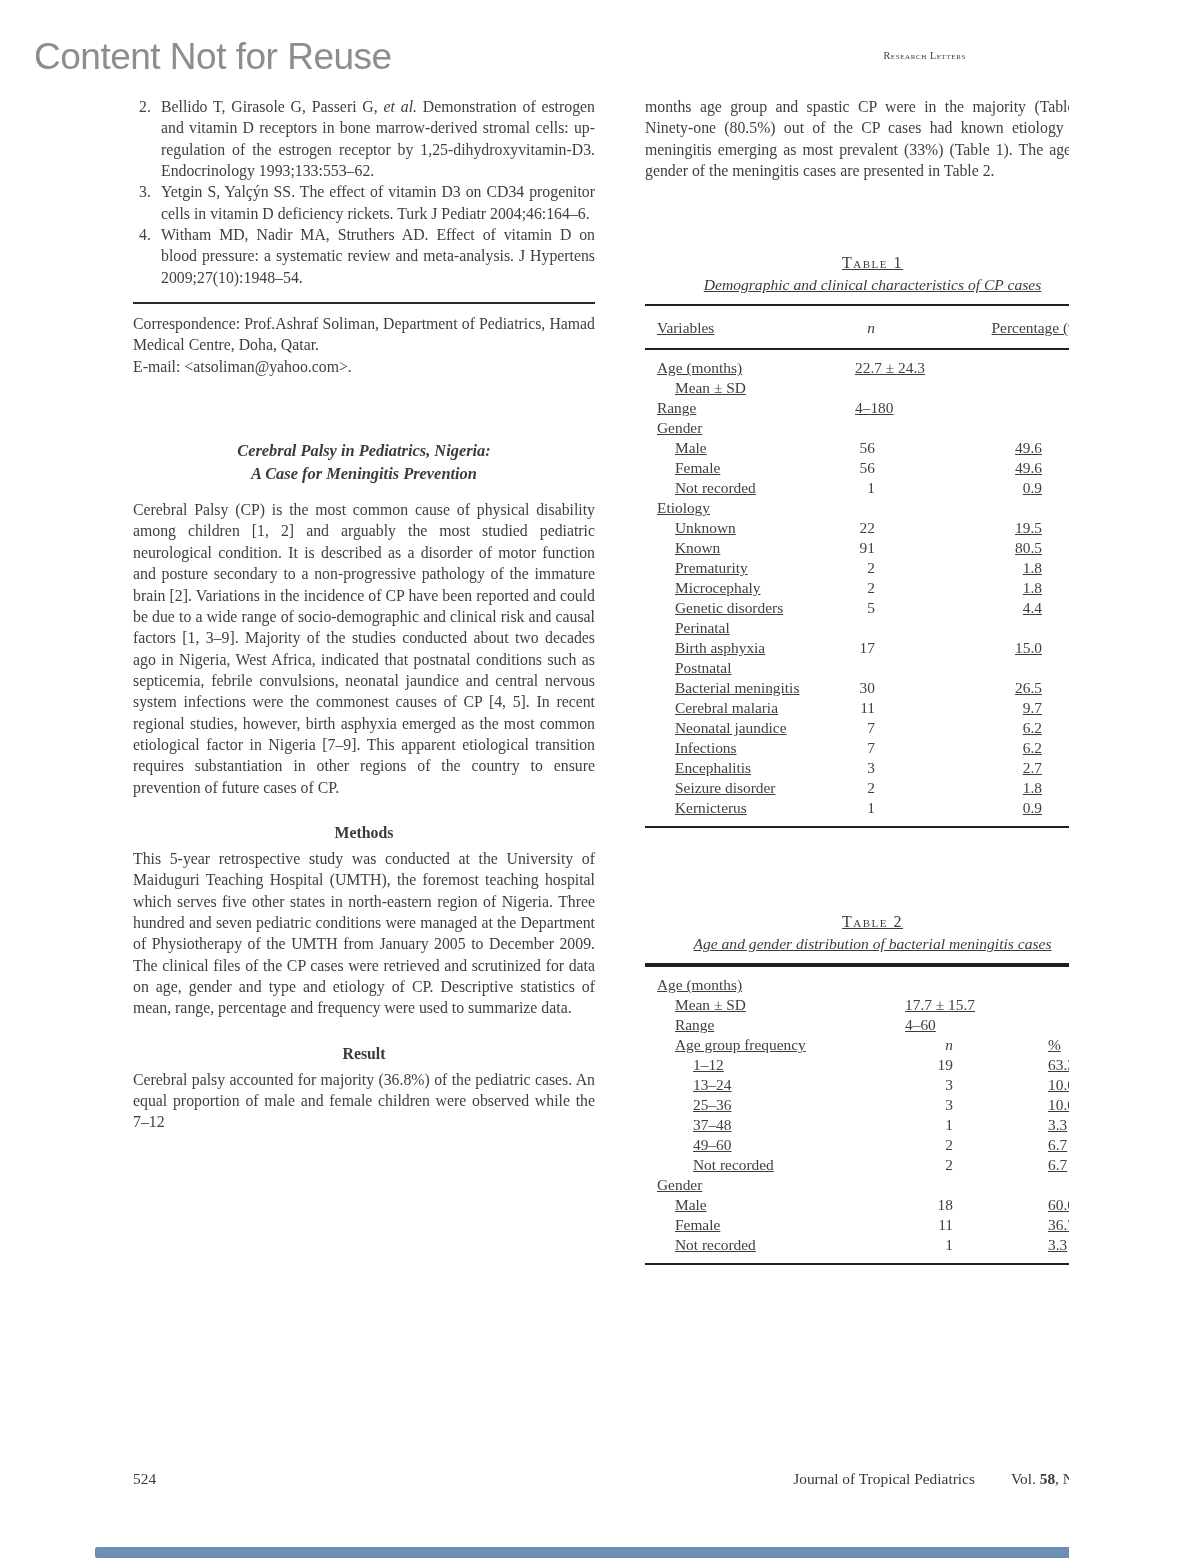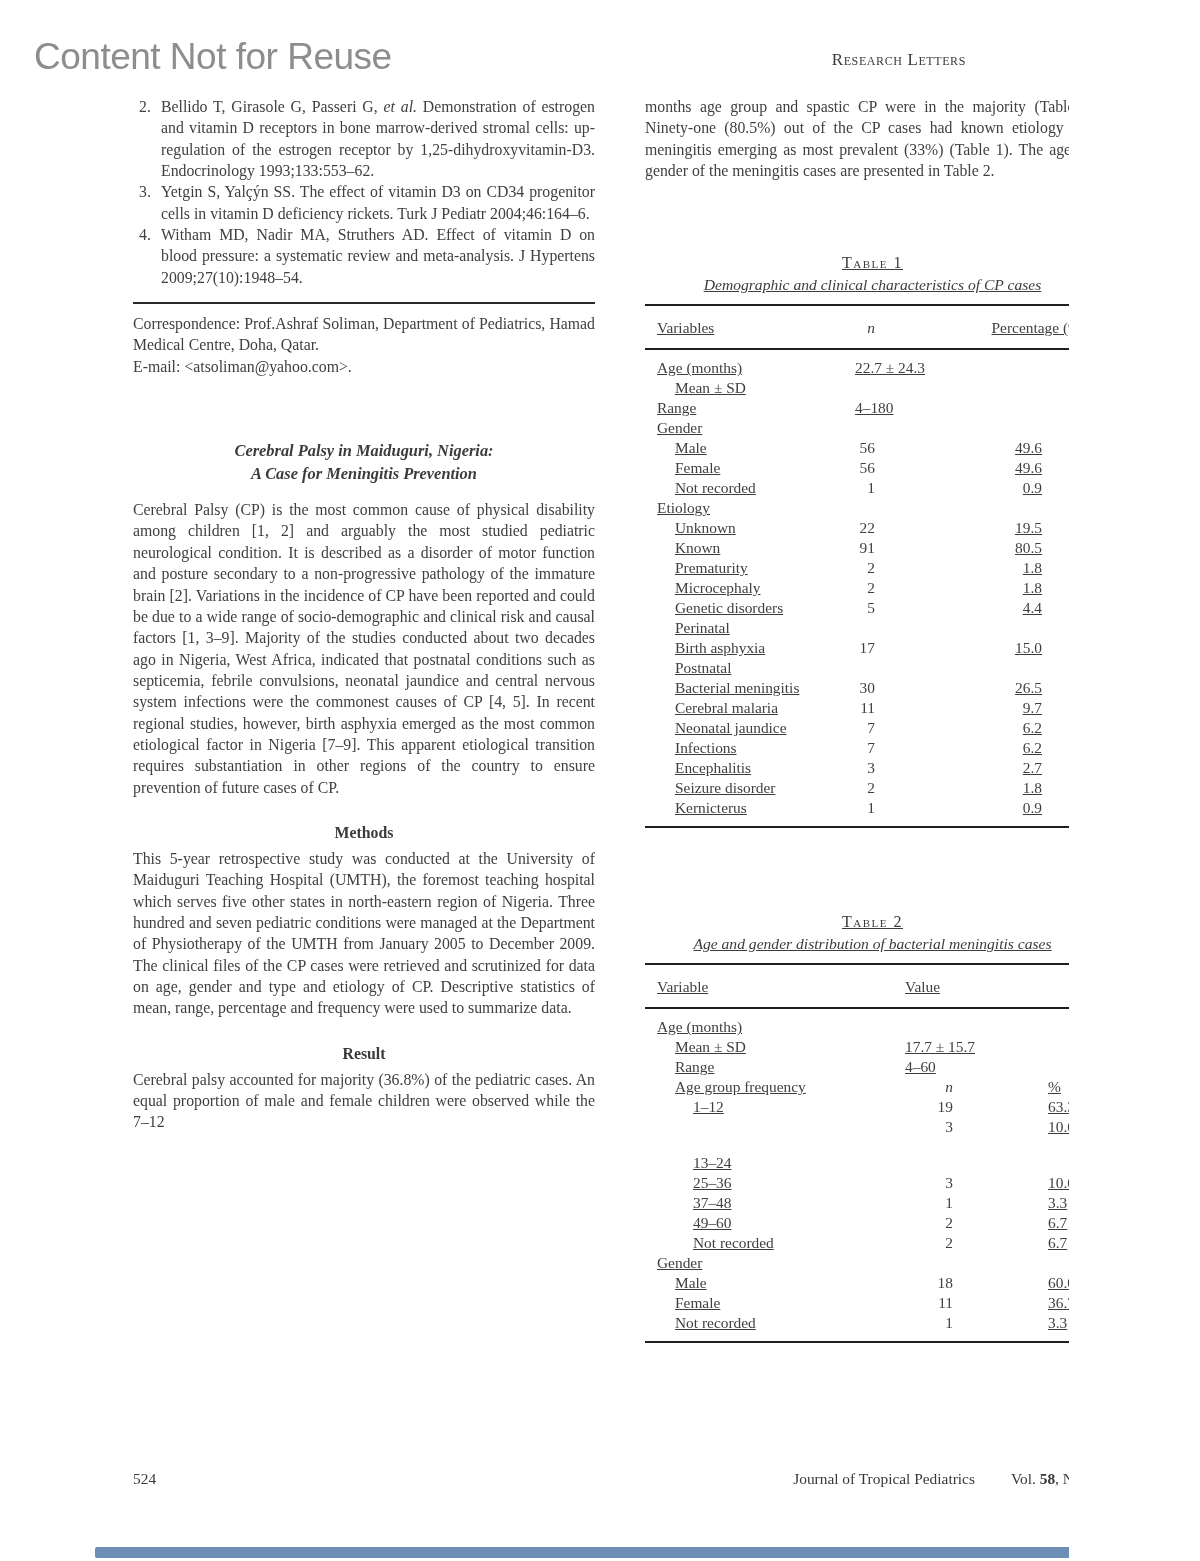--- a/index.html
+++ b/index.html
@@ -13,21 +13,21 @@
   .b  { font-weight:bold; }
 
   
   .watermark {
     position:absolute; left:34px; top:36px;
     font-family:"Liberation Sans", sans-serif;
     font-size:37px; color:#8d8d8d; letter-spacing:-0.5px; white-space:nowrap;
   }
   .section-label {
     position:absolute; top:50px; right:103px;
-    font-variant:small-caps; font-size:17px; letter-spacing:0.6px; color:#3a3a3a;
+    font-variant:small-caps; font-size:10px; letter-spacing:0.6px; color:#3a3a3a;
   }
 
   
   .col-left  { position:absolute; left:133px; top:96px; width:462px; }
   .col-right { position:absolute; left:645px; top:96px; width:455px; }
 
   .body-text {
     font-size:15.8px; line-height:21.35px; text-align:justify; color:#3f3f3f;
   }
   .jlast { text-align-last:justify; }
@@ -126,21 +126,21 @@
       </div>
 
     <hr class="corr-rule">
 
     <div class="correspondence body-text">
       <span>Correspondence: Prof.Ashraf Soliman, Department of Pediatrics, Hamad Medical Centre, Doha, Qatar.</span><br>
       <span>E-mail: &lt;atsoliman@yahoo.com&gt;.</span>
     </div>
 
     <div class="article-title">
-      <div>Cerebral Palsy in Maiduguri, Nigeria:</div>
+      <div>Cerebral Palsy in Pediatrics, Nigeria:</div>
       <div>A Case for Meningitis Prevention</div>
     </div>
 
     <p class="intro body-text">Cerebral Palsy (CP) is the most common cause of physical disability among children [1, 2] and arguably the most studied pediatric neurological condition. It is described as a disorder of motor function and posture secondary to a non-progressive pathology of the immature brain [2]. Variations in the incidence of CP have been reported and could be due to a wide range of socio-demographic and clinical risk and causal factors [1, 3–9]. Majority of the studies conducted about two decades ago in Nigeria, West Africa, indicated that postnatal conditions such as septicemia, febrile convulsions, neonatal jaundice and central nervous system infections were the commonest causes of CP [4, 5]. In recent regional studies, however, birth asphyxia emerged as the most common etiological factor in Nigeria [7–9]. This apparent etiological transition requires substantiation in other regions of the country to ensure prevention of future cases of CP.</p>
 
     <div class="sec-heading">Methods</div>
     <p class="sec-body body-text">This 5-year retrospective study was conducted at the University of Maiduguri Teaching Hospital (UMTH), the foremost teaching hospital which serves five other states in north-eastern region of Nigeria. Three hundred and seven pediatric conditions were managed at the Department of Physiotherapy of the UMTH from January 2005 to December 2009. The clinical files of the CP cases were retrieved and scrutinized for data on age, gender and type and etiology of CP. Descriptive statistics of mean, range, percentage and frequency were used to summarize data.</p>
 
     <div class="sec-heading">Result</div>
     <p class="sec-body body-text jlast">Cerebral palsy accounted for majority (36.8%) of the pediatric cases. An equal proportion of male and female children were observed while the 7–12</p>
@@ -279,25 +279,20 @@
             <div class="cell c-pct">0.9</div>
           </div>
         </div>
       <hr class="rule-bottom">
     </div>
 
     <div class="dtable t2-wrap">
       <div class="t-title">Table 2</div>
       <div class="t-caption narrow">Age and gender distribution of bacterial meningitis cases</div>
       <hr class="rule-top">
-      <div class="trow thead">
-        <div class="cell c-label">Variable</div>
-        <div class="cell c-a">Value</div>
-        <div class="cell c-b"></div>
-      </div>
       <hr class="rule-mid">
       <div class="tbody">
           <div class="trow">
             <div class="cell c-label" style="padding-left: 12px;">Age (months)</div>
             <div class="cell c-a"></div>
             <div class="cell c-b"></div>
           </div>
           <div class="trow">
             <div class="cell c-label" style="padding-left: 30px;">Mean ± SD</div>
             <div class="cell c-a">17.7 ± 15.7</div>
@@ -312,21 +307,21 @@
             <div class="cell c-label" style="padding-left: 30px;">Age group frequency</div>
             <div class="cell c-a"><span class="num2 it">n</span></div>
             <div class="cell c-b">%</div>
           </div>
           <div class="trow">
             <div class="cell c-label" style="padding-left: 48px;">1–12</div>
             <div class="cell c-a"><span class="num2">19</span></div>
             <div class="cell c-b">63.3</div>
           </div>
           <div class="trow">
-            <div class="cell c-label" style="padding-left: 48px; margin-top: 36px;">13–24</div>
+            <div class="cell c-label" style="padding-left: 48px;">13–24</div>
             <div class="cell c-a"><span class="num2">3</span></div>
             <div class="cell c-b">10.0</div>
           </div>
           <div class="trow">
             <div class="cell c-label" style="padding-left: 48px;">25–36</div>
             <div class="cell c-a"><span class="num2">3</span></div>
             <div class="cell c-b">10.0</div>
           </div>
           <div class="trow">
             <div class="cell c-label" style="padding-left: 48px;">37–48</div>

